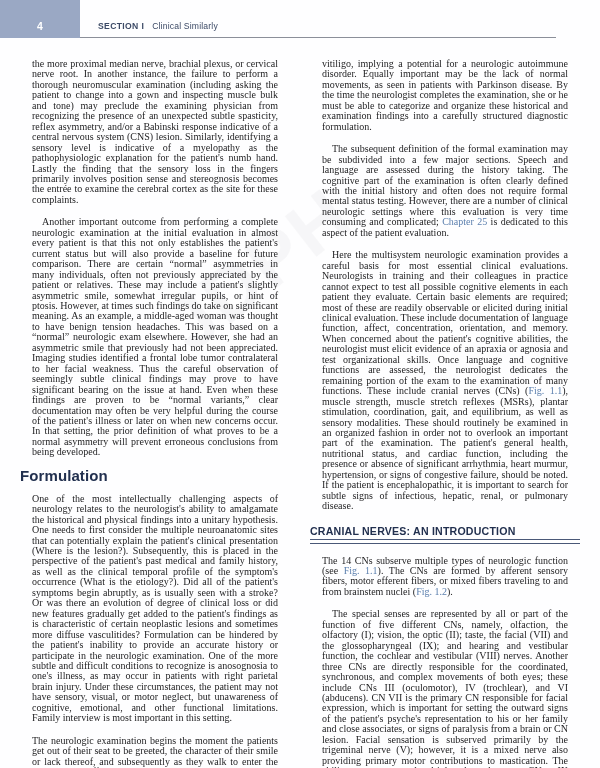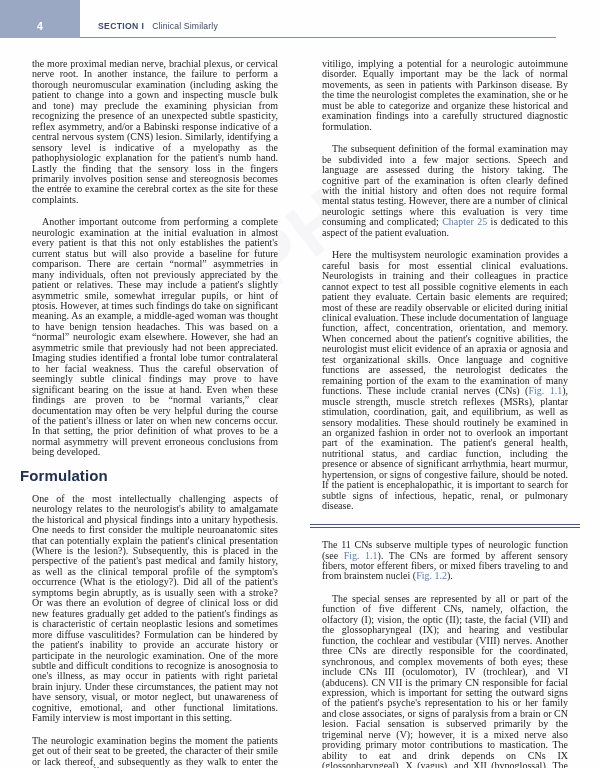--- a/index.html
+++ b/index.html
@@ -203,22 +203,23 @@
     </div>
 
     <div class="col">
 
       <p class="para">vitiligo, implying a potential for a neurologic autoimmune disorder. Equally important may be the lack of normal movements, as seen in patients with Parkinson disease. By the time the neurologist completes the examination, she or he must be able to categorize and organize these historical and examination findings into a carefully structured diagnostic formulation.</p>
 
       <p class="para indent"><span>The subsequent definition of the formal examination may be subdivided into a few major sections. Speech and language are assessed during the history taking. The cognitive part of the examination is often clearly defined with the initial history and often does not require formal mental status testing. However, there are a number of clinical neurologic settings where this evaluation is very time consuming and complicated; </span><a class="xref" href="#">Chapter 25</a><span> is dedicated to this aspect of the patient evaluation.</span></p>
 
       <p class="para indent"><span>Here the multisystem neurologic examination provides a careful basis for most essential clinical evaluations. Neurologists in training and their colleagues in practice cannot expect to test all possible cognitive elements in each patient they evaluate. Certain basic elements are required; most of these are readily observable or elicited during initial clinical evaluation. These include documentation of language function, affect, concentration, orientation, and memory. When concerned about the patient's cognitive abilities, the neurologist must elicit evidence of an apraxia or agnosia and test organizational skills. Once language and cognitive functions are assessed, the neurologist dedicates the remaining portion of the exam to the examination of many functions. These include cranial nerves (CNs) (</span><a class="xref" href="#">Fig. 1.1</a><span>), muscle strength, muscle stretch reflexes (MSRs), plantar stimulation, coordination, gait, and equilibrium, as well as sensory modalities. These should routinely be examined in an organized fashion in order not to overlook an important part of the examination. The patient's general health, nutritional status, and cardiac function, including the presence or absence of significant arrhythmia, heart murmur, hypertension, or signs of congestive failure, should be noted. If the patient is encephalopathic, it is important to search for subtle signs of infectious, hepatic, renal, or pulmonary disease.</span></p>
 
+      <h1 class="section-head">CRANIAL NERVES: AN INTRODUCTION</h1>
       <div class="section-rule"></div>
 
-      <p class="para"><span>The 11 CNs subserve multiple types of neurologic function (see </span><a class="xref" href="#">Fig. 1.1</a><span>). The CNs are formed by afferent sensory fibers, motor efferent fibers, or mixed fibers traveling to and from brainstem nuclei (</span><a class="xref" href="#">Fig. 1.2</a><span>).</span></p>
+      <p class="para"><span>The 14 CNs subserve multiple types of neurologic function (see </span><a class="xref" href="#">Fig. 1.1</a><span>). The CNs are formed by afferent sensory fibers, motor efferent fibers, or mixed fibers traveling to and from brainstem nuclei (</span><a class="xref" href="#">Fig. 1.2</a><span>).</span></p>
 
       <p class="para indent">The special senses are represented by all or part of the function of five different CNs, namely, olfaction, the olfactory (I); vision, the optic (II); taste, the facial (VII) and the glossopharyngeal (IX); and hearing and vestibular function, the cochlear and vestibular (VIII) nerves. Another three CNs are directly responsible for the coordinated, synchronous, and complex movements of both eyes; these include CNs III (oculomotor), IV (trochlear), and VI (abducens). CN VII is the primary CN responsible for facial expression, which is important for setting the outward signs of the patient's psyche's representation to his or her family and close associates, or signs of paralysis from a brain or CN lesion. Facial sensation is subserved primarily by the trigeminal nerve (V); however, it is a mixed nerve also providing primary motor contributions to mastication. The ability to eat and drink depends on CNs IX (glossopharyngeal), X (vagus), and XII (hypoglossal). The hypoglossal and recurrent laryngeal nerves are also important to the mechanical function of speech. Last, CN XI, the accessory, contains both cranial and spinal nerve roots that provide motor innervation to the large muscles of the neck and shoulder.</p>
 
 
     </div>
   </div>
 </div>
 
 </body></html>

